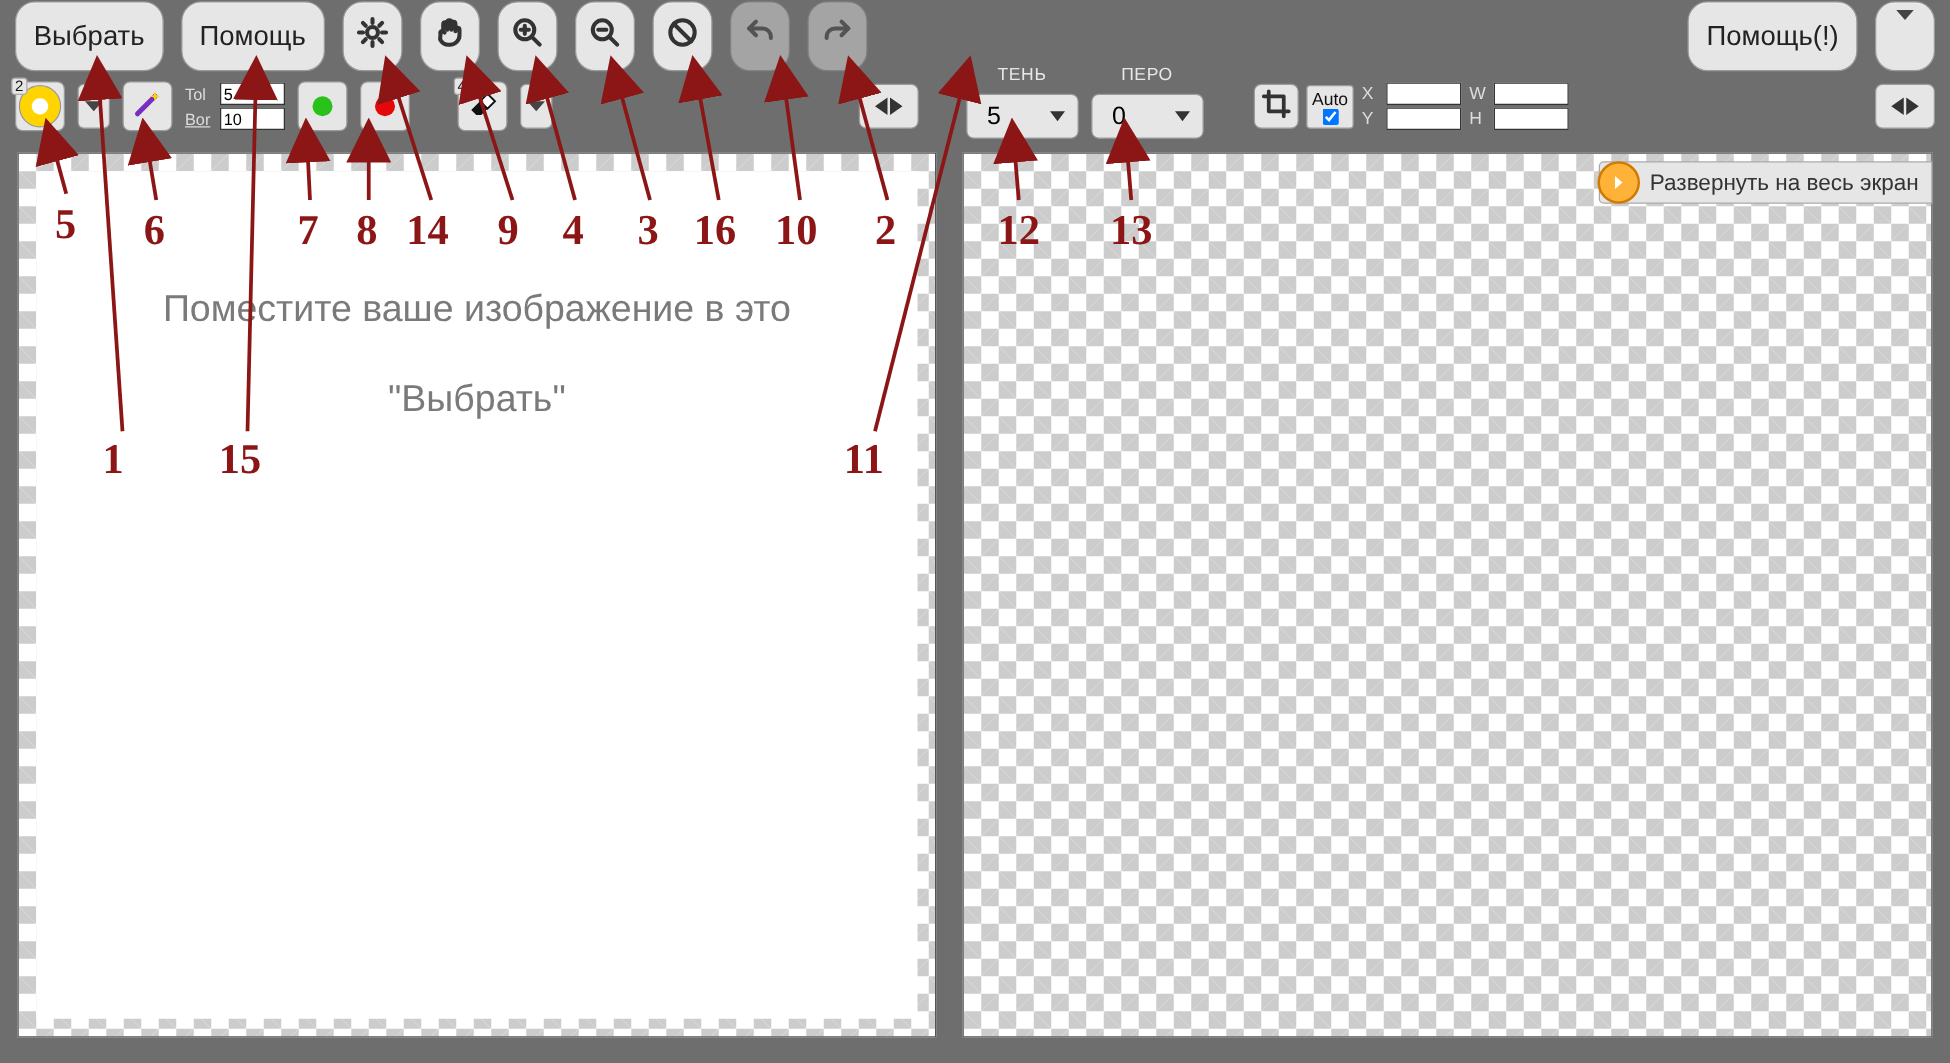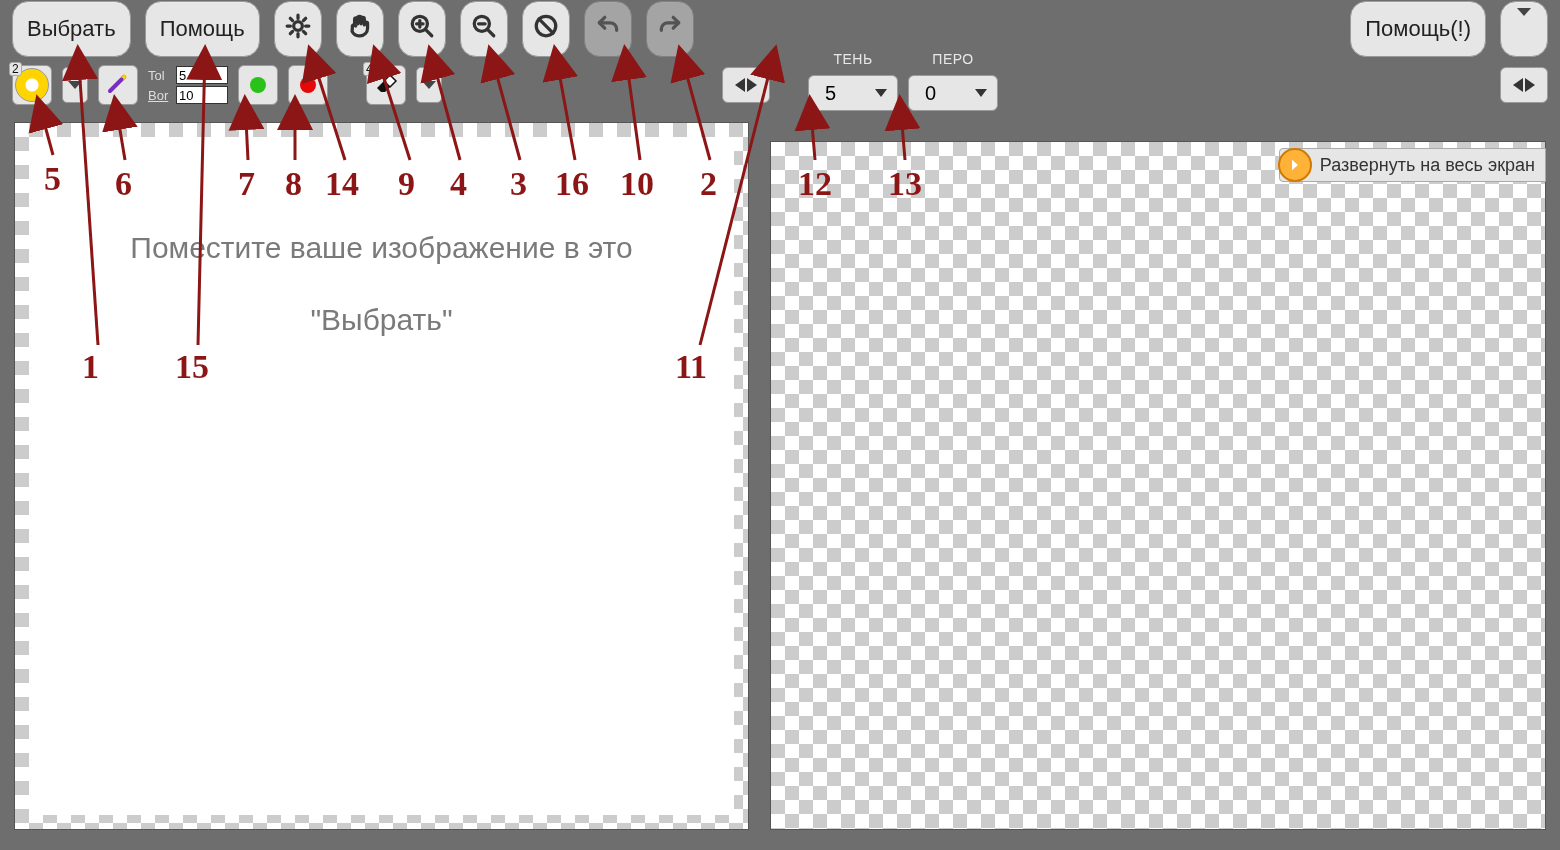--- a/index.html
+++ b/index.html
@@ -84,21 +84,21 @@
       linear-gradient(-45deg,#ccc 25%,transparent 25%),
       linear-gradient(45deg,transparent 75%,#ccc 75%),
       linear-gradient(-45deg,transparent 75%,#ccc 75%);
     background-size:28px 28px;
     background-position:0 0,0 14px,14px -14px,-14px 0;
   }
   .left-canvas { left:14px; width:735px; }
   .left-canvas::after {
     content:""; position:absolute; inset:14px; background:#fff;
   }
-  .right-canvas { left:770px; right:14px;margin-top:19px; }
+  .right-canvas { left:770px; right:14px; }
 
   .placeholder {
     position:absolute; left:30px; top:80px; right:30px;
     font-size:30px; color:#7a7a7a; text-align:center; line-height:1.8; z-index:2;
   }
   .placeholder .line { display:block; margin:18px 0; }
 
   .annot { position:absolute; inset:0; z-index:20; pointer-events:none; }
   .annot svg { width:100%; height:100%; }
   .annot text { font-family: "Times New Roman", serif; font-size:34px; fill:#8c1616; font-weight:600; }
@@ -263,20 +263,45 @@
   <div class="labelcol">
     <div class="cap">ПЕРО</div>
     <div class="sel">
       <span>0</span>
       <span class="chev"></span>
     </div>
   </div>
 
   <div style="width:20px;"></div>
 
+  <div class="cropblock">
+    <div class="cropico">
+      <span>
+        <svg width="24" height="24" viewBox="0 0 24 24">
+            <path class="ico-stroke" d="M6 2v16h16M2 6h16v16"></path>
+          </svg>
+      </span>
+    </div>
+    <div class="autoblk">
+      <span>Auto</span>
+      <input type="checkbox" checked="" style="">
+    </div>
+    <div class="xywh">
+      <span>X</span>
+      <input value="" style="">
+      <span>Y</span>
+      <input value="" style="">
+    </div>
+    <div class="xywh">
+      <span>W</span>
+      <input value="" style="">
+      <span>H</span>
+      <input value="" style="">
+    </div>
+  </div>
 
   <div class="spacer"></div>
 
   <div class="hswap">
     <span class="arrL"></span>
     <span class="arrR"></span>
   </div>
 </div>
 
 <div class="canvas-wrap">

